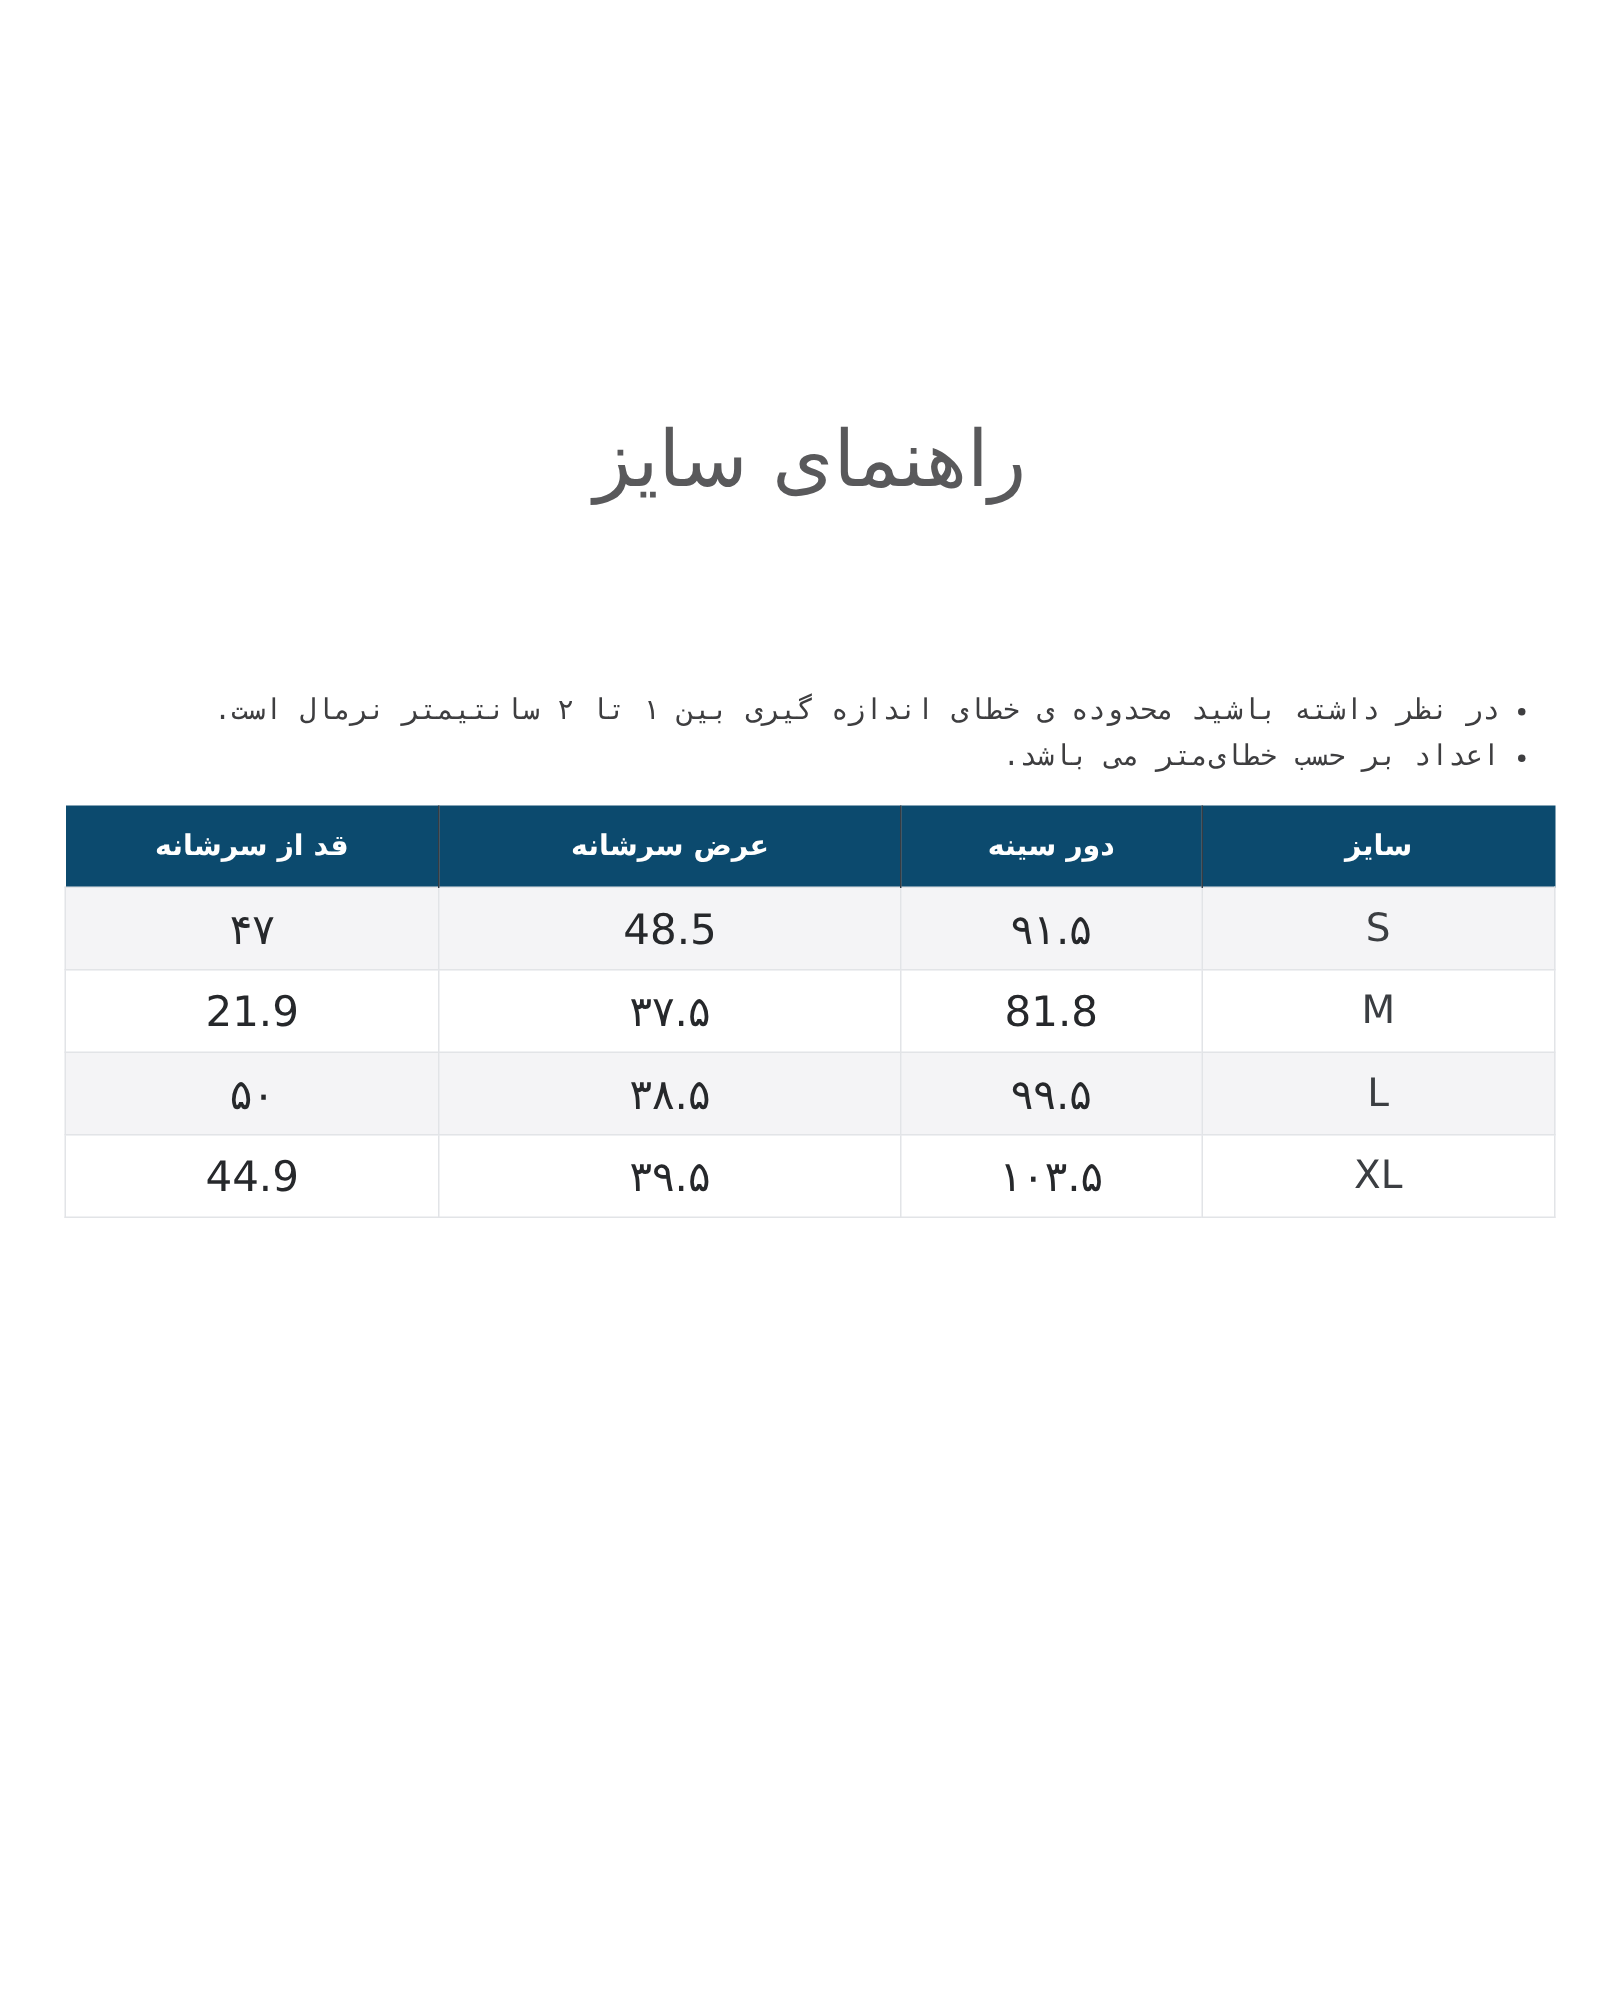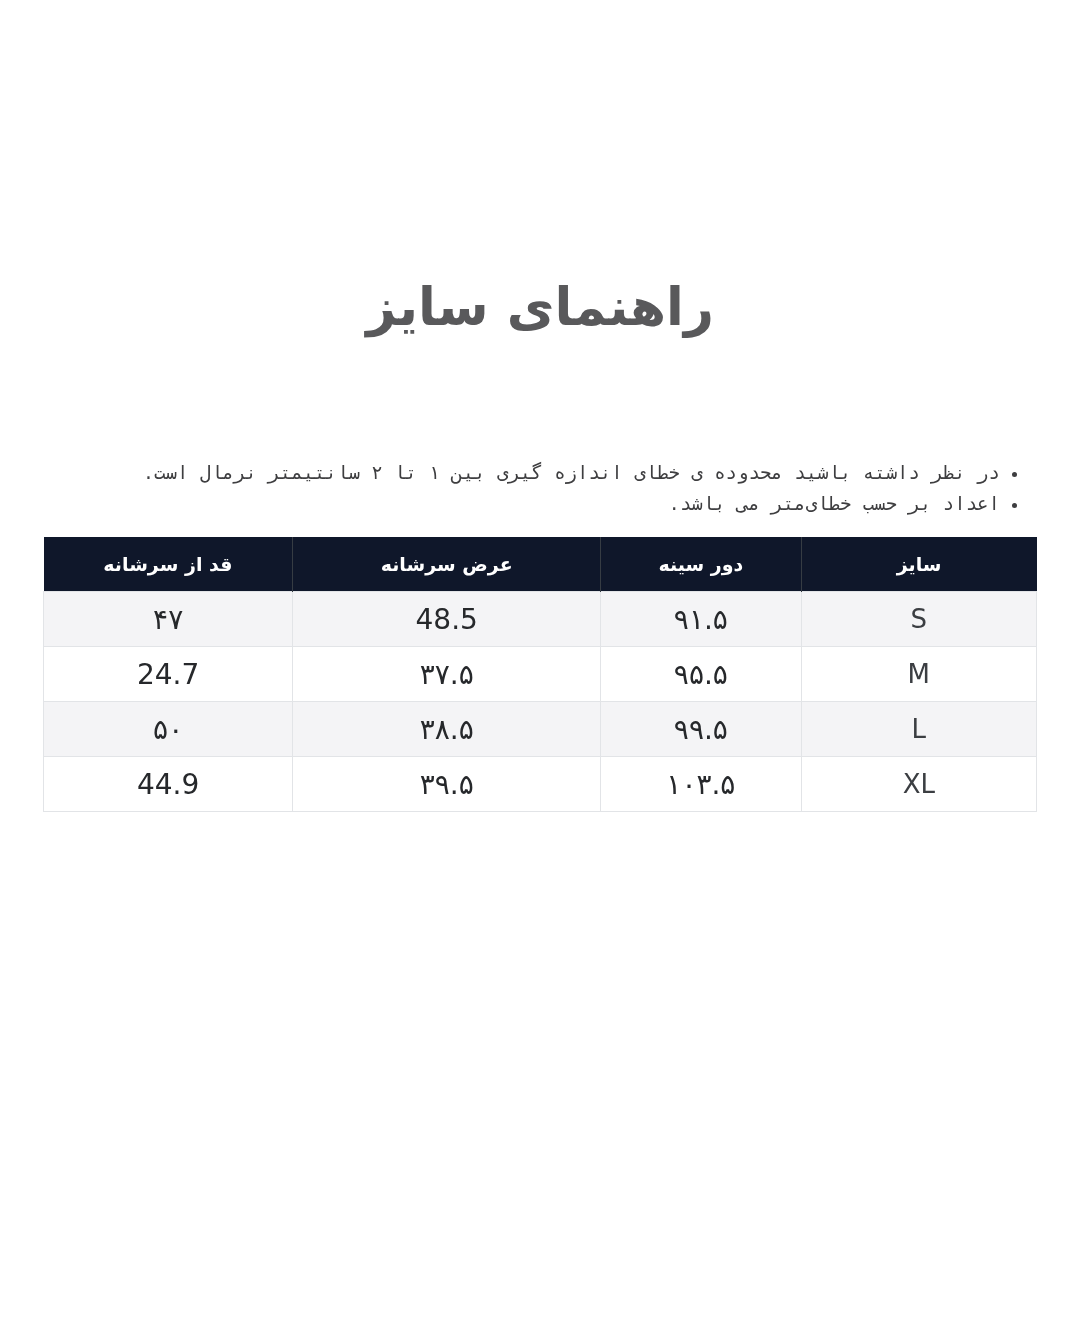--- a/index.html
+++ b/index.html
@@ -16,21 +16,21 @@
   }
 
   
   .page-title {
     position: absolute;
     top: 242px;
     left: 0;
     width: 100%;
     text-align: center;
     font-size: 52px;
-    font-weight: 700;
+    font-weight: 400;
     color: #59595b;
     direction: rtl;
     letter-spacing: 0;
   }
 
   
   .notes {
     position: absolute;
     top: 459px;
     right: 62px;
@@ -58,21 +58,21 @@
     border-collapse: collapse;
     table-layout: fixed;
     direction: rtl;
   }
   .size-table col.c-size   { width: 23.7%; }
   .size-table col.c-chest  { width: 20.2%; }
   .size-table col.c-shldw  { width: 31.0%; }
   .size-table col.c-len    { width: 25.1%; }
 
   .size-table thead th {
-    background: #0f172a;
+    background: #0c4a6e;
     color: #ffffff;
     height: 52px;
     font-size: 19px;
     font-weight: 700;
     text-align: center;
     vertical-align: middle;
   }
   .size-table thead th + th {
     border-right: 1px solid #363c43;
   }
@@ -123,23 +123,23 @@
   </thead>
   <tbody>
     <tr>
       <td class="size-cell">S</td>
       <td>۹۱.۵</td>
       <td>48.5</td>
       <td>۴۷</td>
     </tr>
     <tr>
       <td class="size-cell">M</td>
-      <td>۹۵.۵</td>
+      <td>81.8</td>
       <td>۳۷.۵</td>
-      <td>24.7</td>
+      <td>21.9</td>
     </tr>
     <tr>
       <td class="size-cell">L</td>
       <td>۹۹.۵</td>
       <td>۳۸.۵</td>
       <td>۵۰</td>
     </tr>
     <tr>
       <td class="size-cell">XL</td>
       <td>۱۰۳.۵</td>

